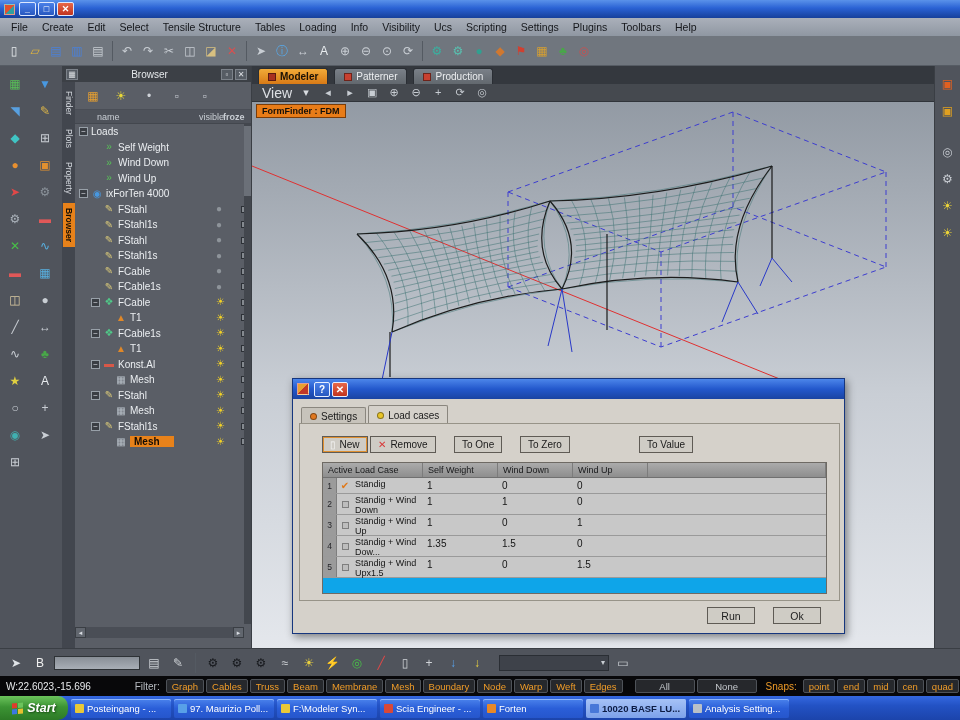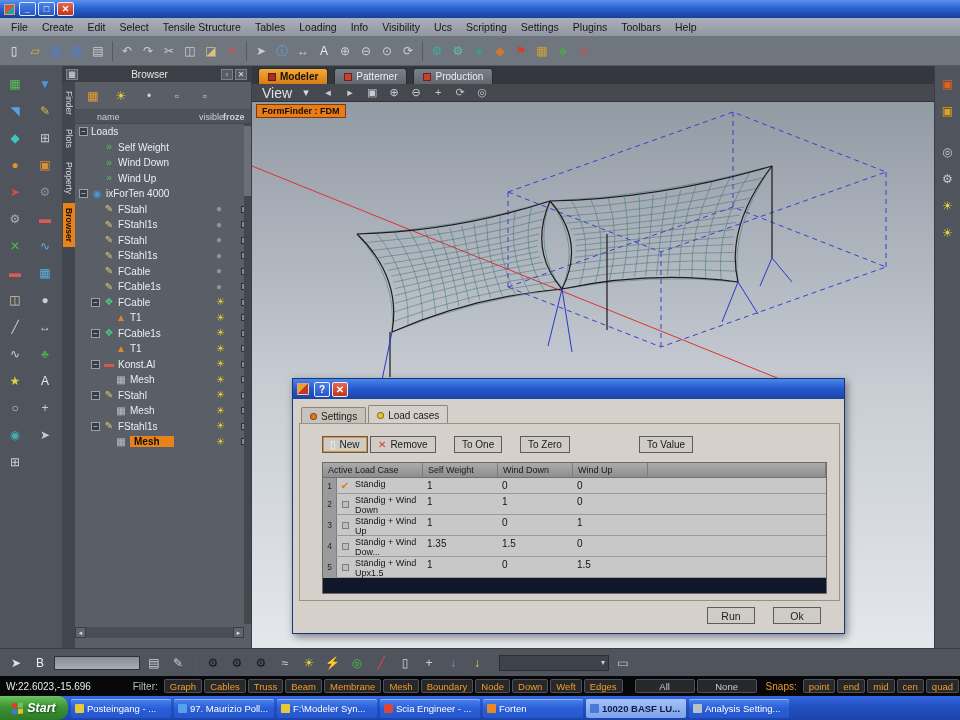--- a/index.html
+++ b/index.html
@@ -66,21 +66,21 @@
 .dwbtn{width:16px;height:15px;border-radius:2px;border:1px solid #e6eeff;display:inline-flex;align-items:center;justify-content:center;color:#fff;font-size:10px;font-weight:bold;background:linear-gradient(#4a80e8,#2858c0);flex:none;}
 .dwbtn.close{background:linear-gradient(#e86848,#c03420);}
 #dlg-tabs{position:absolute;left:8px;top:26px;display:flex;align-items:flex-end;gap:2px;}
 .dtab{height:17px;padding:0 8px;font-size:10px;color:#1a1a1a;background:#c7c3bb;border:1px solid #8a867e;border-bottom:none;border-radius:2px 2px 0 0;display:inline-flex;align-items:center;gap:4px;}
 .dtab.active{background:#d5d1ca;height:19px;}
 .ddot{width:7px;height:7px;border-radius:50%;border:1px solid rgba(0,0,0,.4);flex:none;}
 #dlg-frame{position:absolute;left:6px;top:44px;width:541px;height:178px;border:1px solid #979388;}
 .dbtn{position:absolute;top:12px;height:17px;padding:0 7px;font-size:10px;background:#cfccc5;border:1px solid #5f5b55;display:inline-flex;align-items:center;gap:4px;color:#1a1a1a;}
 .dbtn .bic{font-size:10px;line-height:1;}
 .dbtn.focused{box-shadow:inset 0 0 0 1px #e09030;}
-#dlg-table{position:absolute;left:22px;top:38px;width:505px;height:132px;border:1px solid #6e6a64;background:#0f172a;overflow:hidden;}
+#dlg-table{position:absolute;left:22px;top:38px;width:505px;height:132px;border:1px solid #6e6a64;background:#0ea5e9;overflow:hidden;}
 .dt-head{display:flex;height:15px;background:linear-gradient(#ababab,#8e8e8e);border-bottom:1px solid #707070;}
 .dt-hcell{font-size:9px;color:#17181a;padding:2px 0 0 5px;border-right:1px solid #7c7c7c;flex:none;overflow:hidden;white-space:nowrap;}
 .dt-row{display:flex;border-bottom:1px solid #9a9a9a;background:#c8c8c8;}
 .dt-num{width:14px;background:#9b9b9b;border-right:1px solid #7e7e7e;font-size:8.5px;color:#26262a;display:flex;align-items:center;justify-content:center;flex:none;}
 .dt-check{width:16px;display:flex;align-items:center;justify-content:center;font-size:10px;color:#e07818;flex:none;}
 .dt-check .box{width:7px;height:7px;background:#bdbdbd;border:1px solid #7e7e7e;}
 .dt-name{width:70px;font-size:9px;color:#141414;line-height:10px;padding:1px 0 0 2px;flex:none;}
 .dt-val{width:75px;font-size:10px;color:#141414;padding:2px 0 0 4px;flex:none;}
 .fbtn2{position:absolute;width:48px;height:17px;background:#cfccc5;border:1px solid #5f5b55;font-size:10.5px;color:#1d1d1d;display:inline-flex;align-items:center;justify-content:center;}
 
@@ -640,21 +640,21 @@
     <span class="sb-label">Filter:</span>
     <span id="sb-filters" style="display:flex;align-items:center;">
         <span class="fbtn">Graph</span>
         <span class="fbtn">Cables</span>
         <span class="fbtn">Truss</span>
         <span class="fbtn">Beam</span>
         <span class="fbtn">Membrane</span>
         <span class="fbtn">Mesh</span>
         <span class="fbtn">Boundary</span>
         <span class="fbtn">Node</span>
-        <span class="fbtn">Down</span>
+        <span class="fbtn">Warp</span>
         <span class="fbtn">Weft</span>
         <span class="fbtn">Edges</span>
       </span>
     <span id="sb-bulk" style="display:flex;align-items:center;margin-left:10px;">
         <span class="fbtn gray">All</span>
         <span class="fbtn gray">None</span>
       </span>
     <span class="sb-label orange" style="margin-left:8px;">Snaps:</span>
     <span id="sb-snaps" style="display:flex;align-items:center;">
         <span class="fbtn">point</span>

